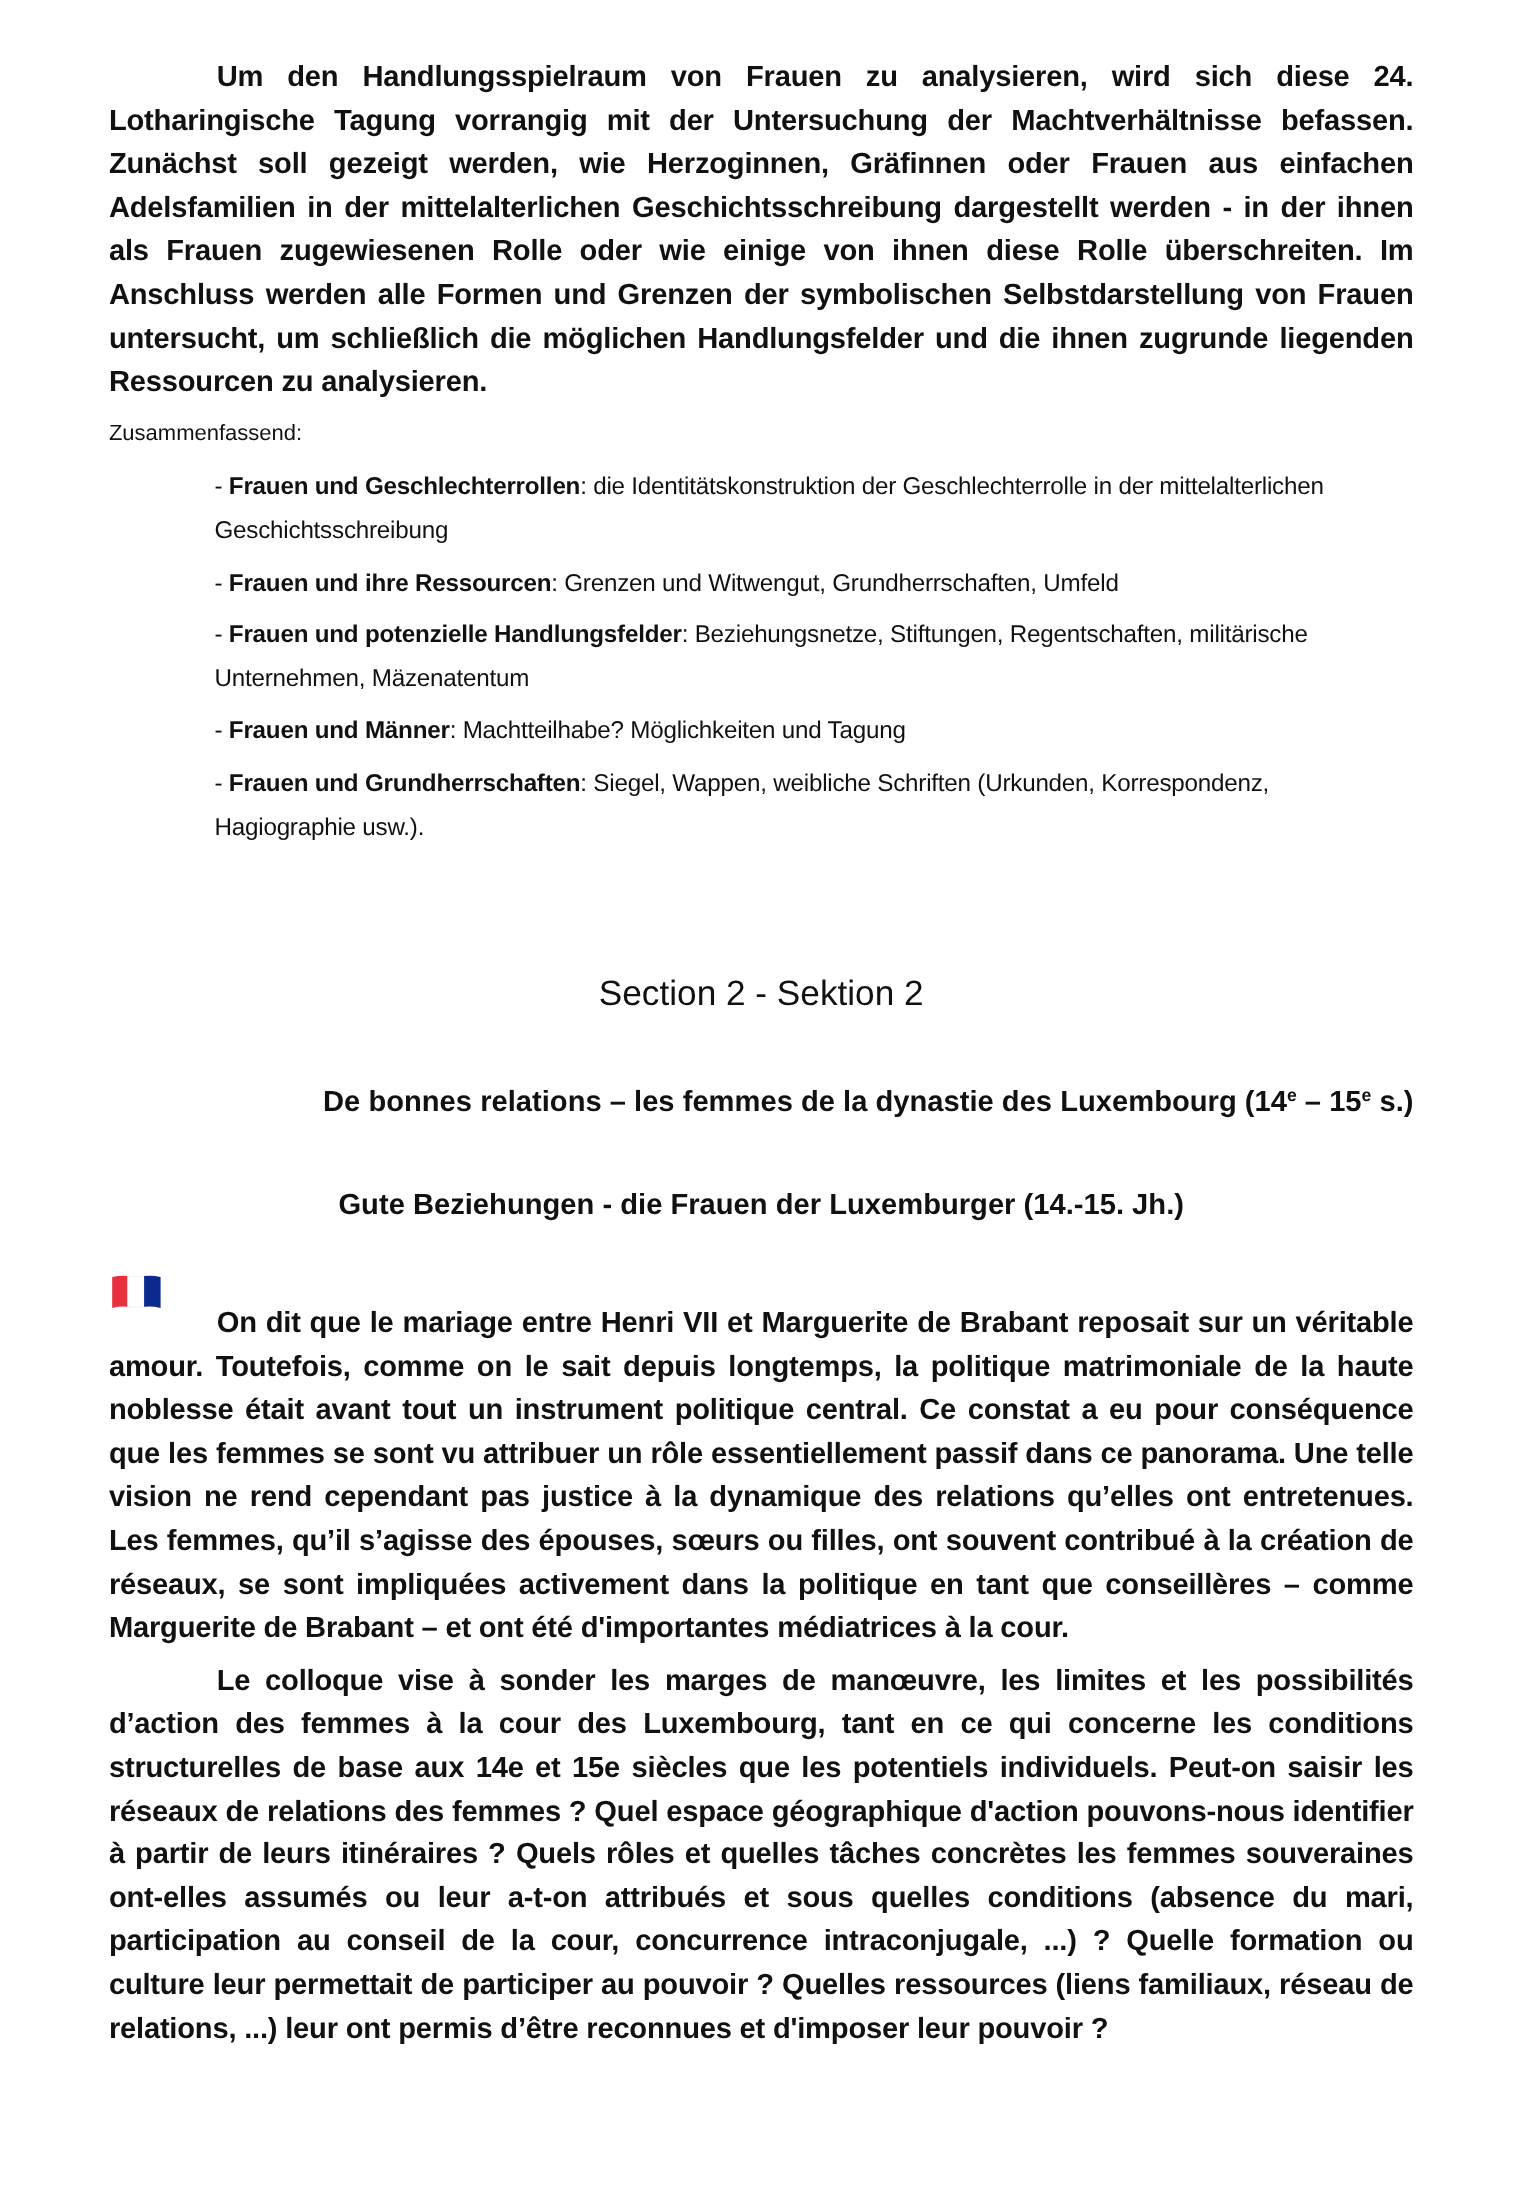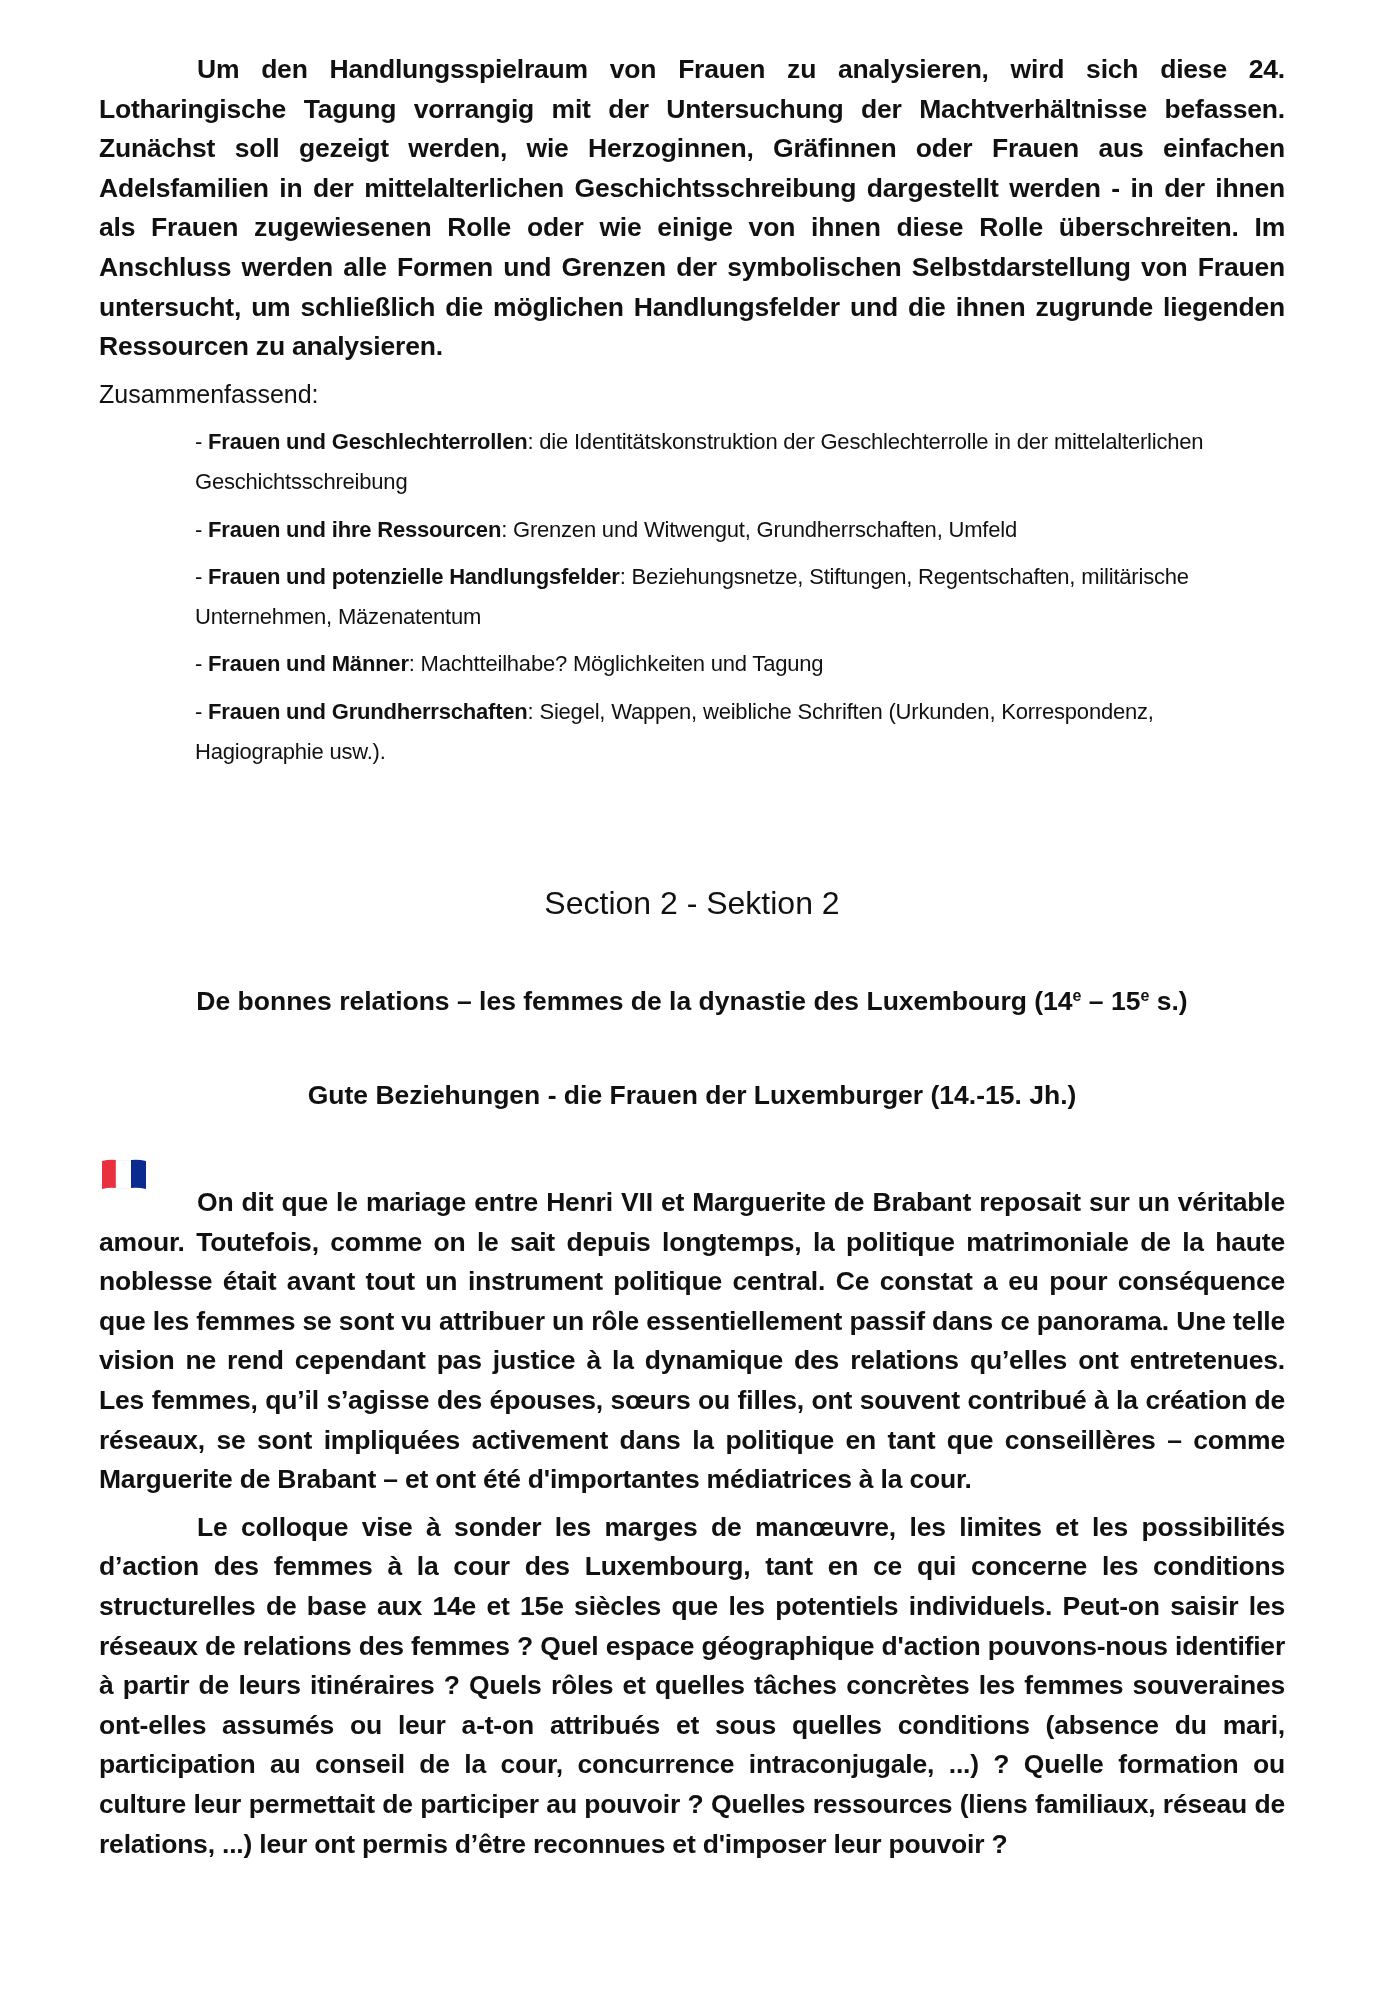--- a/index.html
+++ b/index.html
@@ -8,31 +8,31 @@
     font-family: "Liberation Sans", "DejaVu Sans", sans-serif;
     color: #111111;
   }
   .page { position: absolute; left: 99px; top: 50px; width: 1186px; }
   p { margin: 0; }
   .body-text {
     font-size: 26.5px; line-height: 39.6px; text-align: justify;
     letter-spacing: -0.2px;
   }
   .indent { text-indent: 98px; font-weight: bold; }
-  .summary-label { font-size: 25px; line-height: 39.6px; margin-top: 8px; }
+  .summary-label { font-size: 20px; line-height: 39.6px; margin-top: 8px; }
   .summary-list { margin: 8px 0 0 96px; padding: 0; list-style: none; }
   .summary-list li { font-size: 22px; line-height: 39.6px; margin-bottom: 8px; letter-spacing: -0.2px; }
   .summary-list b { font-weight: bold; }
   .section-title {
     text-align: center; font-size: 32px; line-height: 40px; margin-top: 112px;
   }
   .subtitle-fr, .subtitle-de {
     text-align: center; font-weight: bold; font-size: 26.5px; line-height: 36px;
   }
-  .subtitle-fr { margin-top: 60px; }
+  .subtitle-fr { margin-top: 60px; text-align: right; }
   .subtitle-de { margin-top: 58px; }
   .subtitle-fr sup { font-size: 16px; vertical-align: 9px; line-height: 0; }
   .fr-block { position: relative; margin-top: 70px; }
   .flag {
     position: absolute; left: 1px; top: -26px; width: 48px; height: 34px;
   }
   .para2 { margin-top: 8px; }
 </style>
 </head>
 <body>

